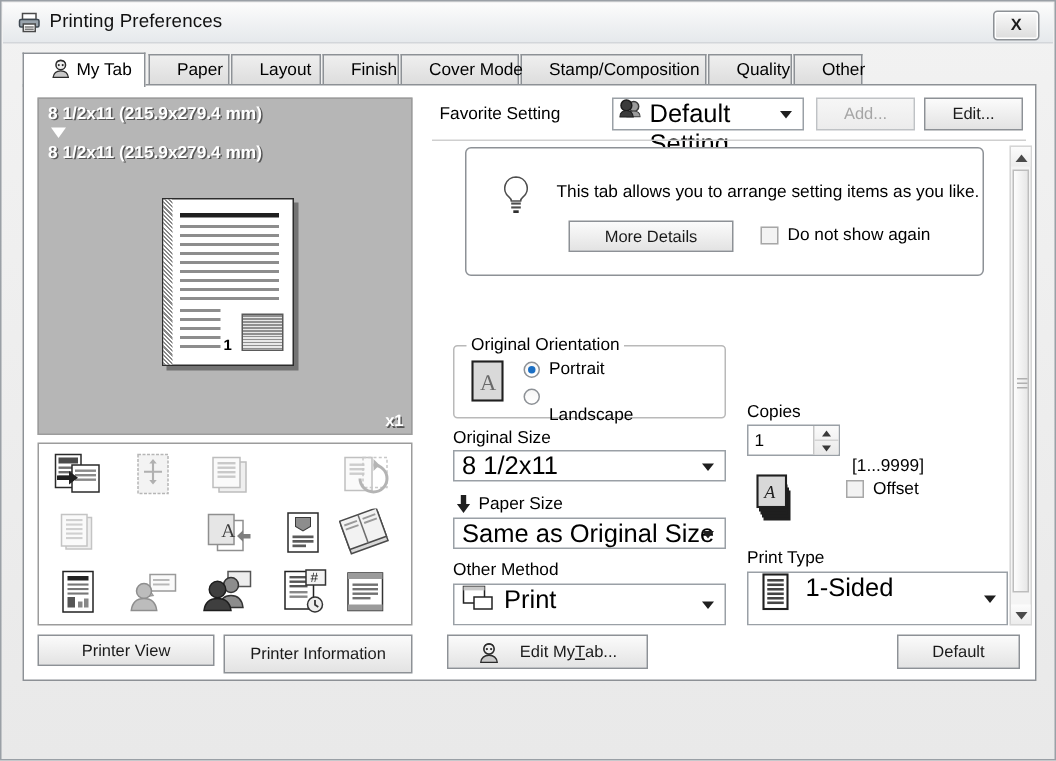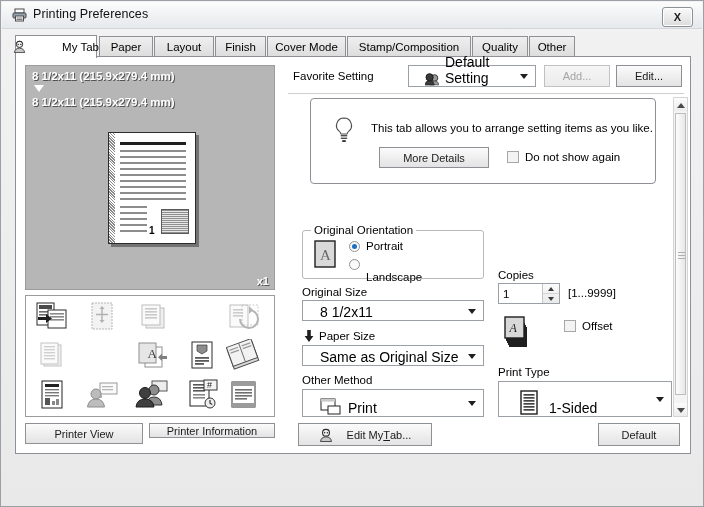--- a/index.html
+++ b/index.html
@@ -44,24 +44,23 @@
   }
   
   .tabstrip{
     position:absolute;left:14px;top:34px;width:676px;height:22px;
   }
   .tab{
     position:absolute;top:1px;height:21px;
     background:linear-gradient(#efefef,#dcdcdc);
     border:1px solid #8d9196;border-bottom:none;
     box-sizing:border-box;
-    display:flex;align-items:center;justify-content:center;
+    display:flex;align-items:center;justify-content:space-between;
     font-size:11.5px;padding:0 18px;cursor:pointer;
     white-space:nowrap;
-    gap:32px;
   }
   .tab.active{
     top:0;height:23px;background:#fff;border-color:#8d9196;z-index:5;
   }
   .tab .tabicon{margin-right:4px;display:inline-block;}
   
   .page{
     position:absolute;left:14px;top:55px;width:676px;height:398px;
     background:#fff;border:1px solid #8d9196;box-sizing:border-box;
   }
@@ -129,23 +128,22 @@
     cursor:pointer;font-family:"Liberation Sans",sans-serif;
   }
   .btn.disabled{color:#a5a5a5;background:linear-gradient(#f6f6f6,#ececec);border-color:#bfc2c5;}
   
   .favrow{
     position:absolute;left:272px;top:8px;width:396px;height:24px;
   }
   .favlabel{position:absolute;left:5px;top:5px;font-size:11.5px;}
   .combo{
     background:#fff;border:1px solid #9aa0a6;box-sizing:border-box;
-    display:flex;align-items:flex-end;position:relative;cursor:pointer;
-    font-size:14px;
-    padding-left:12px;
+    display:flex;align-items:flex-start;position:relative;cursor:pointer;
+    font-size:17px;
   }
   .combo .caret{
     position:absolute;right:7px;top:50%;margin-top:-2px;
     width:0;height:0;border-left:4px solid transparent;
     border-right:4px solid transparent;border-top:5px solid #1f1f1f;
   }
   .divider{
     position:absolute;left:272px;top:36px;width:396px;height:1px;background:#cfcfcf;
   }
   .scrollarea{
@@ -468,21 +466,21 @@
             <rect x="9" y="20" width="12" height="1.6" fill="#707070"></rect>
           </svg>
         </div>
       </div>
     </div>
 
     <div class="leftbtns">
       <div class="btn" style="position:absolute;left:0;top:0;width:118px;height:21px;">
         <span>Printer View</span>
       </div>
-      <div class="btn" style="position:absolute;left:124px;top:0;width:126px;height:15px;">
+      <div class="btn" style="position:absolute;left:124px;top:0;width:126px;height:26px;">
         <span>Printer Information</span>
       </div>
     </div>
 
     <div class="favrow">
       <div class="favlabel">Favorite Setting</div>
       <div class="combo" style="position:absolute;left:120px;top:0;width:128px;height:22px;">
         <span style="margin-left:4px;display:inline-flex;">
           <svg width="14" height="13" viewBox="0 0 14 13">
             <circle cx="9.5" cy="5" r="3.3" fill="#9b9b9b" stroke="#3a3a3a"></circle>
@@ -571,21 +569,21 @@
         <span>1</span>
         <span class="spinbtns">
           <div>
               <i class="sbup"></i>
             </div>
           <div>
               <i class="sbdn"></i>
             </div>
         </span>
       </div>
-      <div class="lbl" style="position:absolute;left:280px;top:190px;">[1...9999]</div>
+      <div class="lbl" style="position:absolute;left:280px;top:208px;">[1...9999]</div>
 
       <span style="position:absolute;left:216px;top:219px;">
         <svg width="30" height="32" viewBox="0 0 30 32">
           <rect x="5" y="11" width="18" height="20" fill="#1f1f1f"></rect>
           <rect x="4" y="9" width="18" height="20" fill="#1f1f1f"></rect>
           <rect x="3" y="7" width="18" height="20" fill="#1f1f1f"></rect>
           <rect x="2" y="5" width="18" height="20" fill="#1f1f1f"></rect>
           <rect x="1" y="1" width="19" height="21" fill="#d8d8d8" stroke="#1f1f1f" stroke-width="1.4"></rect>
           <text x="5.5" y="16" font-family="Liberation Serif,serif" font-size="12" font-style="italic" fill="#1f1f1f">A</text>
         </svg>

